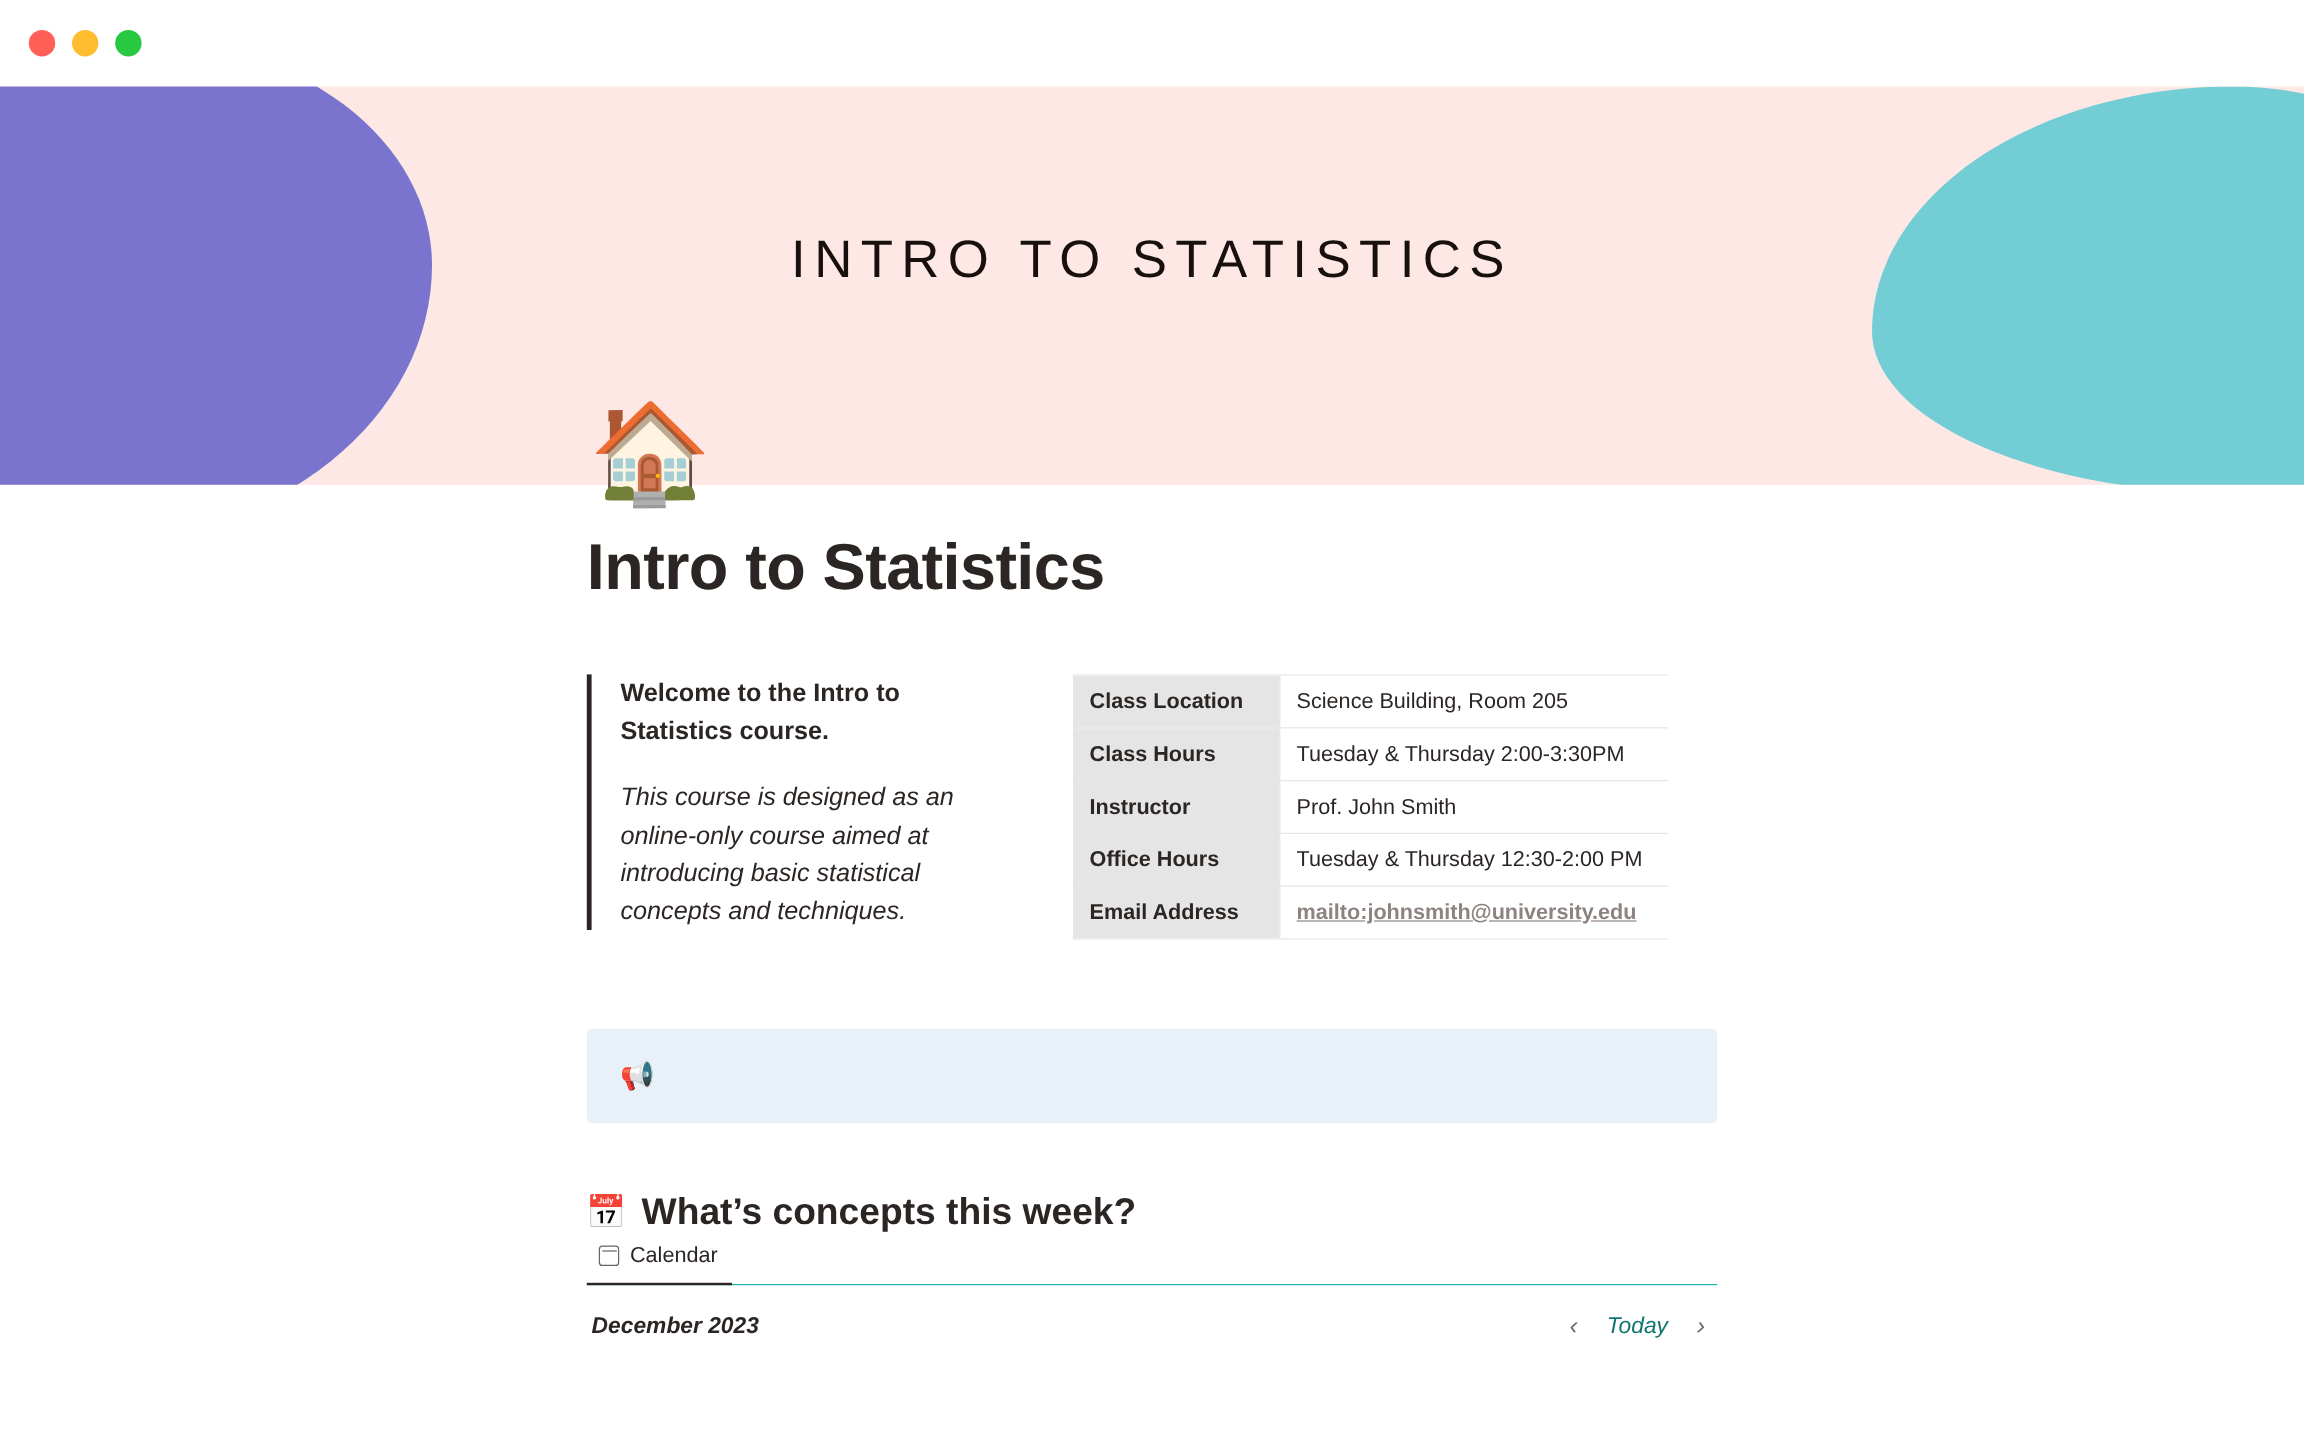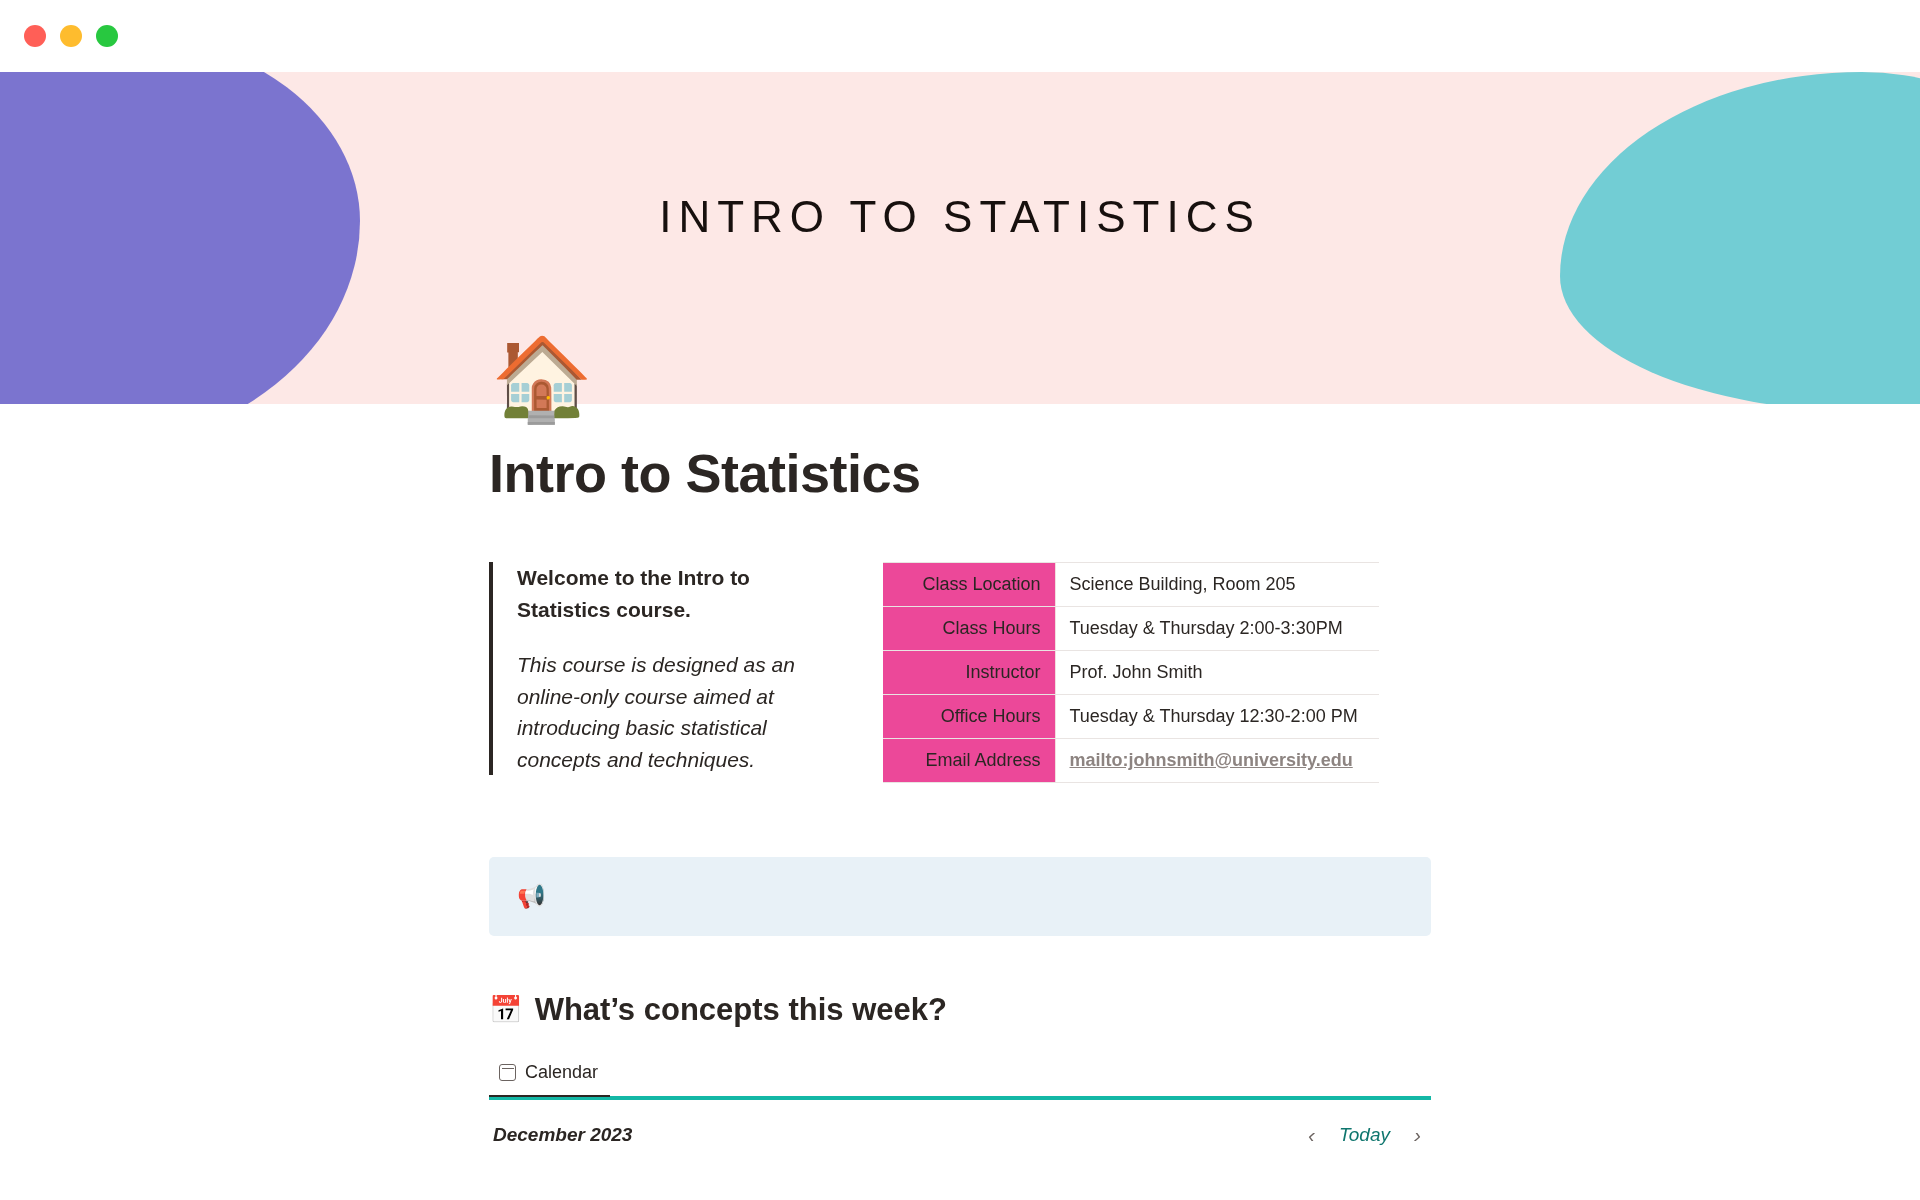--- a/index.html
+++ b/index.html
@@ -59,21 +59,21 @@
     margin-top: -66px; margin-bottom: 22px;
     margin-left: 2px;
   }
   .page-title {
     font-size: 54px; font-weight: 700; color: #2b2623;
     letter-spacing: -0.5px;
     margin-bottom: 58px;
   }
 
   
-  .intro-row { display: flex; align-items: flex-start; gap: 34px; }
+  .intro-row { display: flex; align-items: flex-start; gap: 45px; }
   .quote {
     border-left: 4px solid #2b2623;
     padding-left: 24px;
     width: 360px;
     font-size: 21px; line-height: 1.5; color: #2b2623;
   }
   .quote .lead { font-weight: 700; }
   .quote p + p { margin-top: 24px; font-style: italic; }
 
   .info-table {
@@ -84,25 +84,24 @@
   .info-table td {
     border-bottom: 1px solid #e9e4e2;
     padding: 11px 14px;
     font-size: 18px;
     color: #2b2623;
     white-space: nowrap;
     overflow: hidden;
   }
   .info-table tr:first-child td { border-top: 1px solid #e9e4e2; }
   .info-table td.key {
-    background: #ec4899;
-    font-weight: 400;
+    background: #e5e5e5;
+    font-weight: 700;
     width: 172px;
     border-right: 1px solid #f2dede;
-    text-align: right;
   }
   .info-table td.val { background: #ffffff; }
   .link-val { color: #8d8481; text-decoration: underline; font-weight: bold; }
 
   
   .callout {
     margin-top: 74px;
     background: #e8f1f7;
     border-radius: 5px;
     padding: 26px 28px;
@@ -116,22 +115,21 @@
   
   .section-heading {
     margin-top: 56px;
     display: flex; align-items: center; gap: 12px;
     font-size: 31px; font-weight: 700; color: #2b2623;
   }
   .section-heading .emoji { font-size: 27px; }
 
   
   .tabs {
-    margin-top: 26px;
-    border-bottom: 4px solid #14b8a6;
+    border-bottom: 1px solid #14b8a6;
     width: 942px;
     display: flex;
   }
   .tab {
     display: flex; align-items: center; gap: 9px;
     padding: 8px 12px 12px 10px;
     font-size: 18px; color: #2b2623;
     border-bottom: 2px solid #2b2623;
     margin-bottom: -1px;
   }

